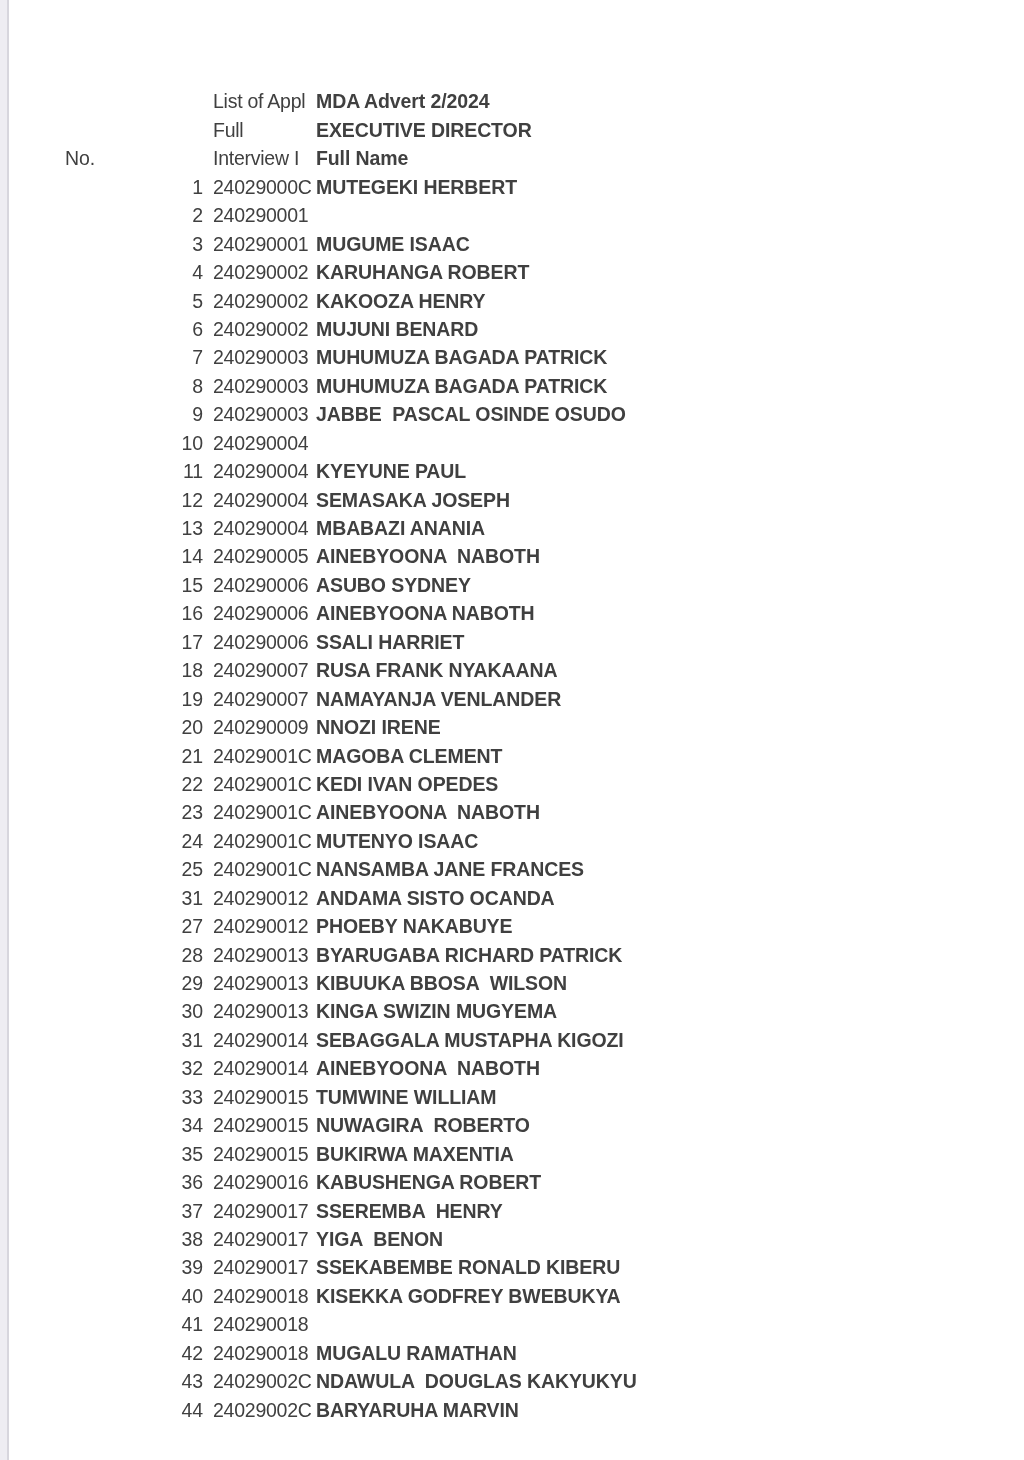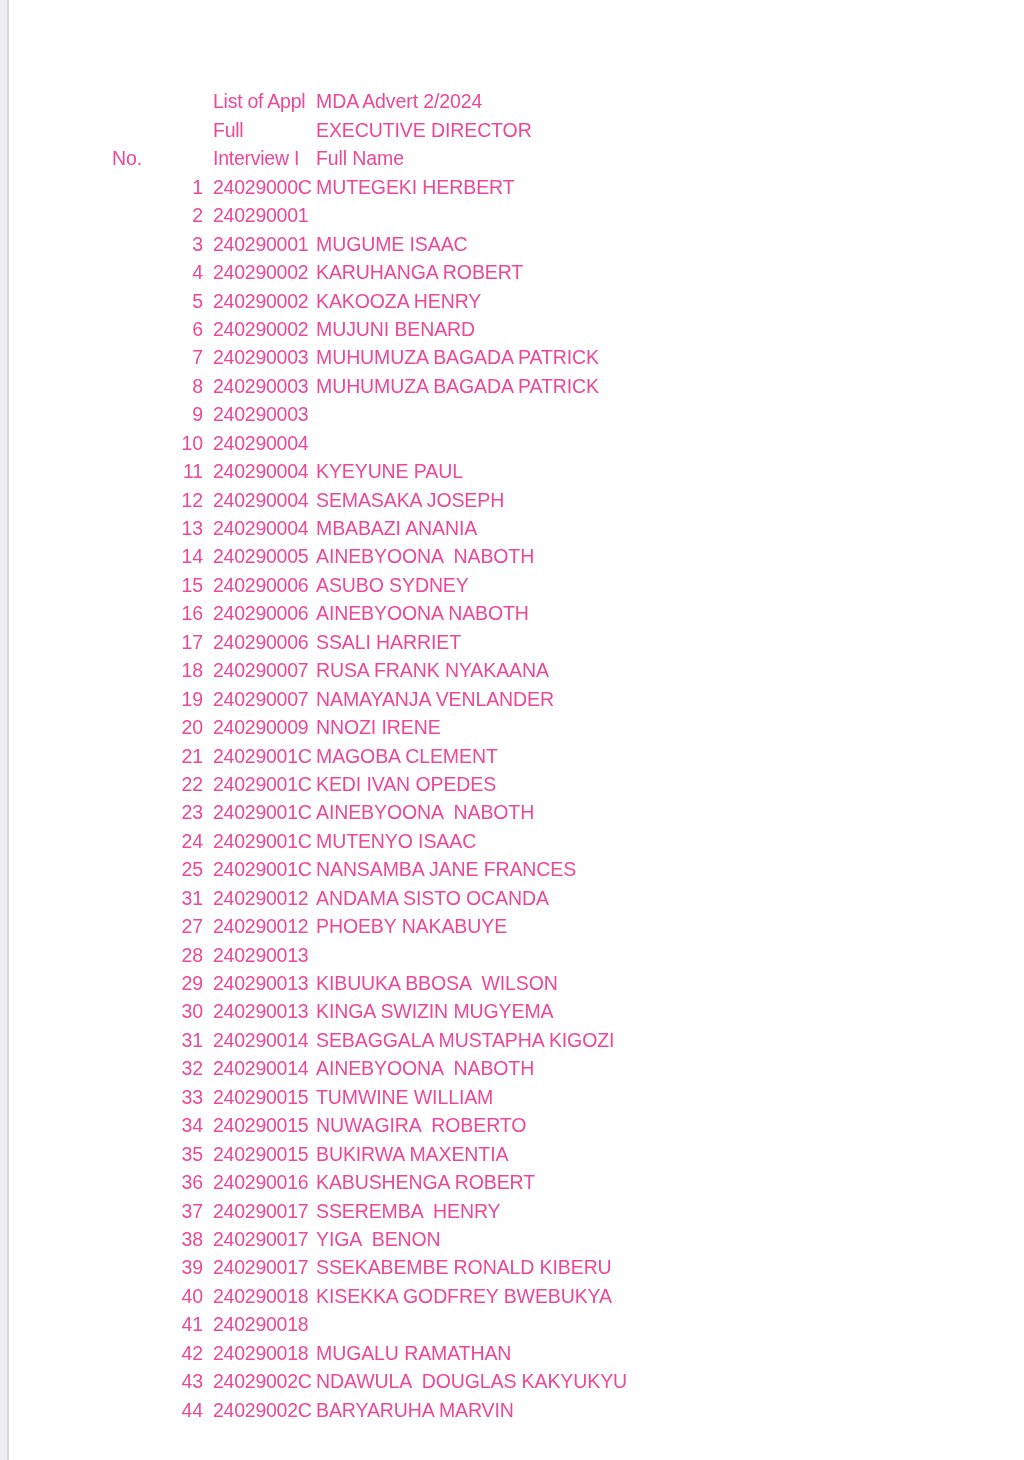--- a/index.html
+++ b/index.html
@@ -7,21 +7,21 @@
     padding: 0;
     background: #ffffff;
   }
   .page {
     position: relative;
     width: 1024px;
     height: 1460px;
     background: #ffffff;
     overflow: hidden;
     font-family: "Liberation Sans", "DejaVu Sans", sans-serif;
-    color: #ec4899;
+    color: #404040;
   }
   .edge-strip {
     position: absolute;
     left: 0;
     top: 0;
     width: 7px;
     height: 100%;
     background: #eeedf2;
     border-right: 2px solid #d7d6dd;
   }
@@ -40,33 +40,34 @@
     letter-spacing: -0.1px;
     line-height: 1;
   }
   .colA {
     text-align: right;
     padding-right: 4px;
     white-space: pre;
   }
   .colA.header-left {
     text-align: left;
-    padding-left: 112px;
+    padding-left: 65px;
     padding-right: 0;
   }
   .colB {
     padding-left: 6px;
     overflow: hidden;
     white-space: pre;
     letter-spacing: -0.25px;
   }
   .colC {
     padding-left: 3px;
     overflow: hidden;
     white-space: pre;
+    font-weight: bold;
   }
 </style>
 </head>
 <body>
 
 <div class="page">
   <div class="edge-strip"></div>
 
   <div class="content">
 
@@ -124,20 +125,21 @@
     <div class="colC">MUHUMUZA BAGADA PATRICK</div>
   </div>
         <div class="line">
     <div class="colA">8</div>
     <div class="colB">240290003</div>
     <div class="colC">MUHUMUZA BAGADA PATRICK</div>
   </div>
         <div class="line">
     <div class="colA">9</div>
     <div class="colB">240290003</div>
+    <div class="colC">JABBE  PASCAL OSINDE OSUDO</div>
   </div>
         <div class="line">
     <div class="colA">10</div>
     <div class="colB">240290004</div>
   </div>
         <div class="line">
     <div class="colA">11</div>
     <div class="colB">240290004</div>
     <div class="colC">KYEYUNE PAUL</div>
   </div>
@@ -217,20 +219,21 @@
     <div class="colC">ANDAMA SISTO OCANDA</div>
   </div>
         <div class="line">
     <div class="colA">27</div>
     <div class="colB">240290012</div>
     <div class="colC">PHOEBY NAKABUYE</div>
   </div>
         <div class="line">
     <div class="colA">28</div>
     <div class="colB">240290013</div>
+    <div class="colC">BYARUGABA RICHARD PATRICK</div>
   </div>
         <div class="line">
     <div class="colA">29</div>
     <div class="colB">240290013</div>
     <div class="colC">KIBUUKA BBOSA  WILSON</div>
   </div>
         <div class="line">
     <div class="colA">30</div>
     <div class="colB">240290013</div>
     <div class="colC">KINGA SWIZIN MUGYEMA</div>

